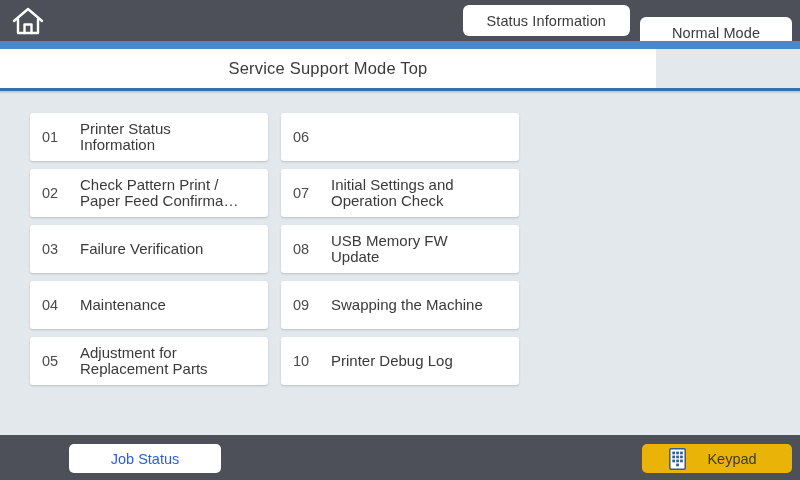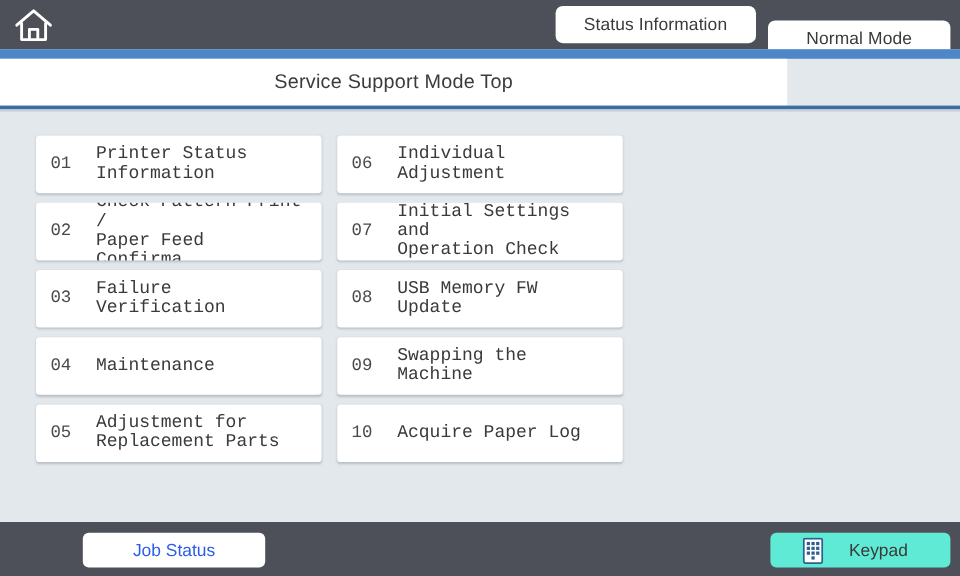--- a/index.html
+++ b/index.html
@@ -110,21 +110,20 @@
     background: linear-gradient(to bottom, #b9c0c8, #e3e8ec);
   }
 
   
   .content {
     position: absolute;
     left: 0; top: 94px;
     width: 800px;
     height: 341px;
     background: #e3e8ec;
-    font-family: Liberation Mono, monospace;
   }
 
   .menu-grid {
     position: absolute;
     left: 30px;
     top: 19px;
     width: 490px;
     display: flex;
     flex-wrap: wrap;
     column-gap: 13px;
@@ -183,21 +182,21 @@
     color: #2b5ce6;
     font-size: 14.5px;
   }
 
   .keypad-btn {
     position: absolute;
     right: 8px;
     top: 444px;
     width: 150px;
     height: 29px;
-    background: #5eead4;
+    background: #eab308;
     border-radius: 5px;
     display: flex;
     align-items: center;
     color: #3a3a3a;
     font-size: 14.5px;
     padding-left: 16px;
   }
 
   .keypad-icon {
     flex: 0 0 auto;
@@ -243,21 +242,20 @@
   <div class="content">
     <div class="menu-grid">
 
       <div class="menu-card">
         <span class="num">01</span>
         <span class="label">Printer Status
 Information</span>
       </div>
       <div class="menu-card">
         <span class="num">06</span>
-        <span class="label">Individual Adjustment</span>
       </div>
 
       <div class="menu-card">
         <span class="num">02</span>
         <span class="label">Check Pattern Print /
 Paper Feed Confirma…</span>
       </div>
       <div class="menu-card">
         <span class="num">07</span>
         <span class="label">Initial Settings and
@@ -283,21 +281,21 @@
         <span class="label">Swapping the Machine</span>
       </div>
 
       <div class="menu-card">
         <span class="num">05</span>
         <span class="label">Adjustment for
 Replacement Parts</span>
       </div>
       <div class="menu-card">
         <span class="num">10</span>
-        <span class="label">Acquire Paper Log</span>
+        <span class="label">Printer Debug Log</span>
       </div>
 
     </div>
   </div>
 
   <div class="bottombar"></div>
 
   <div class="job-status-btn">
     <span>Job Status</span>
   </div>

